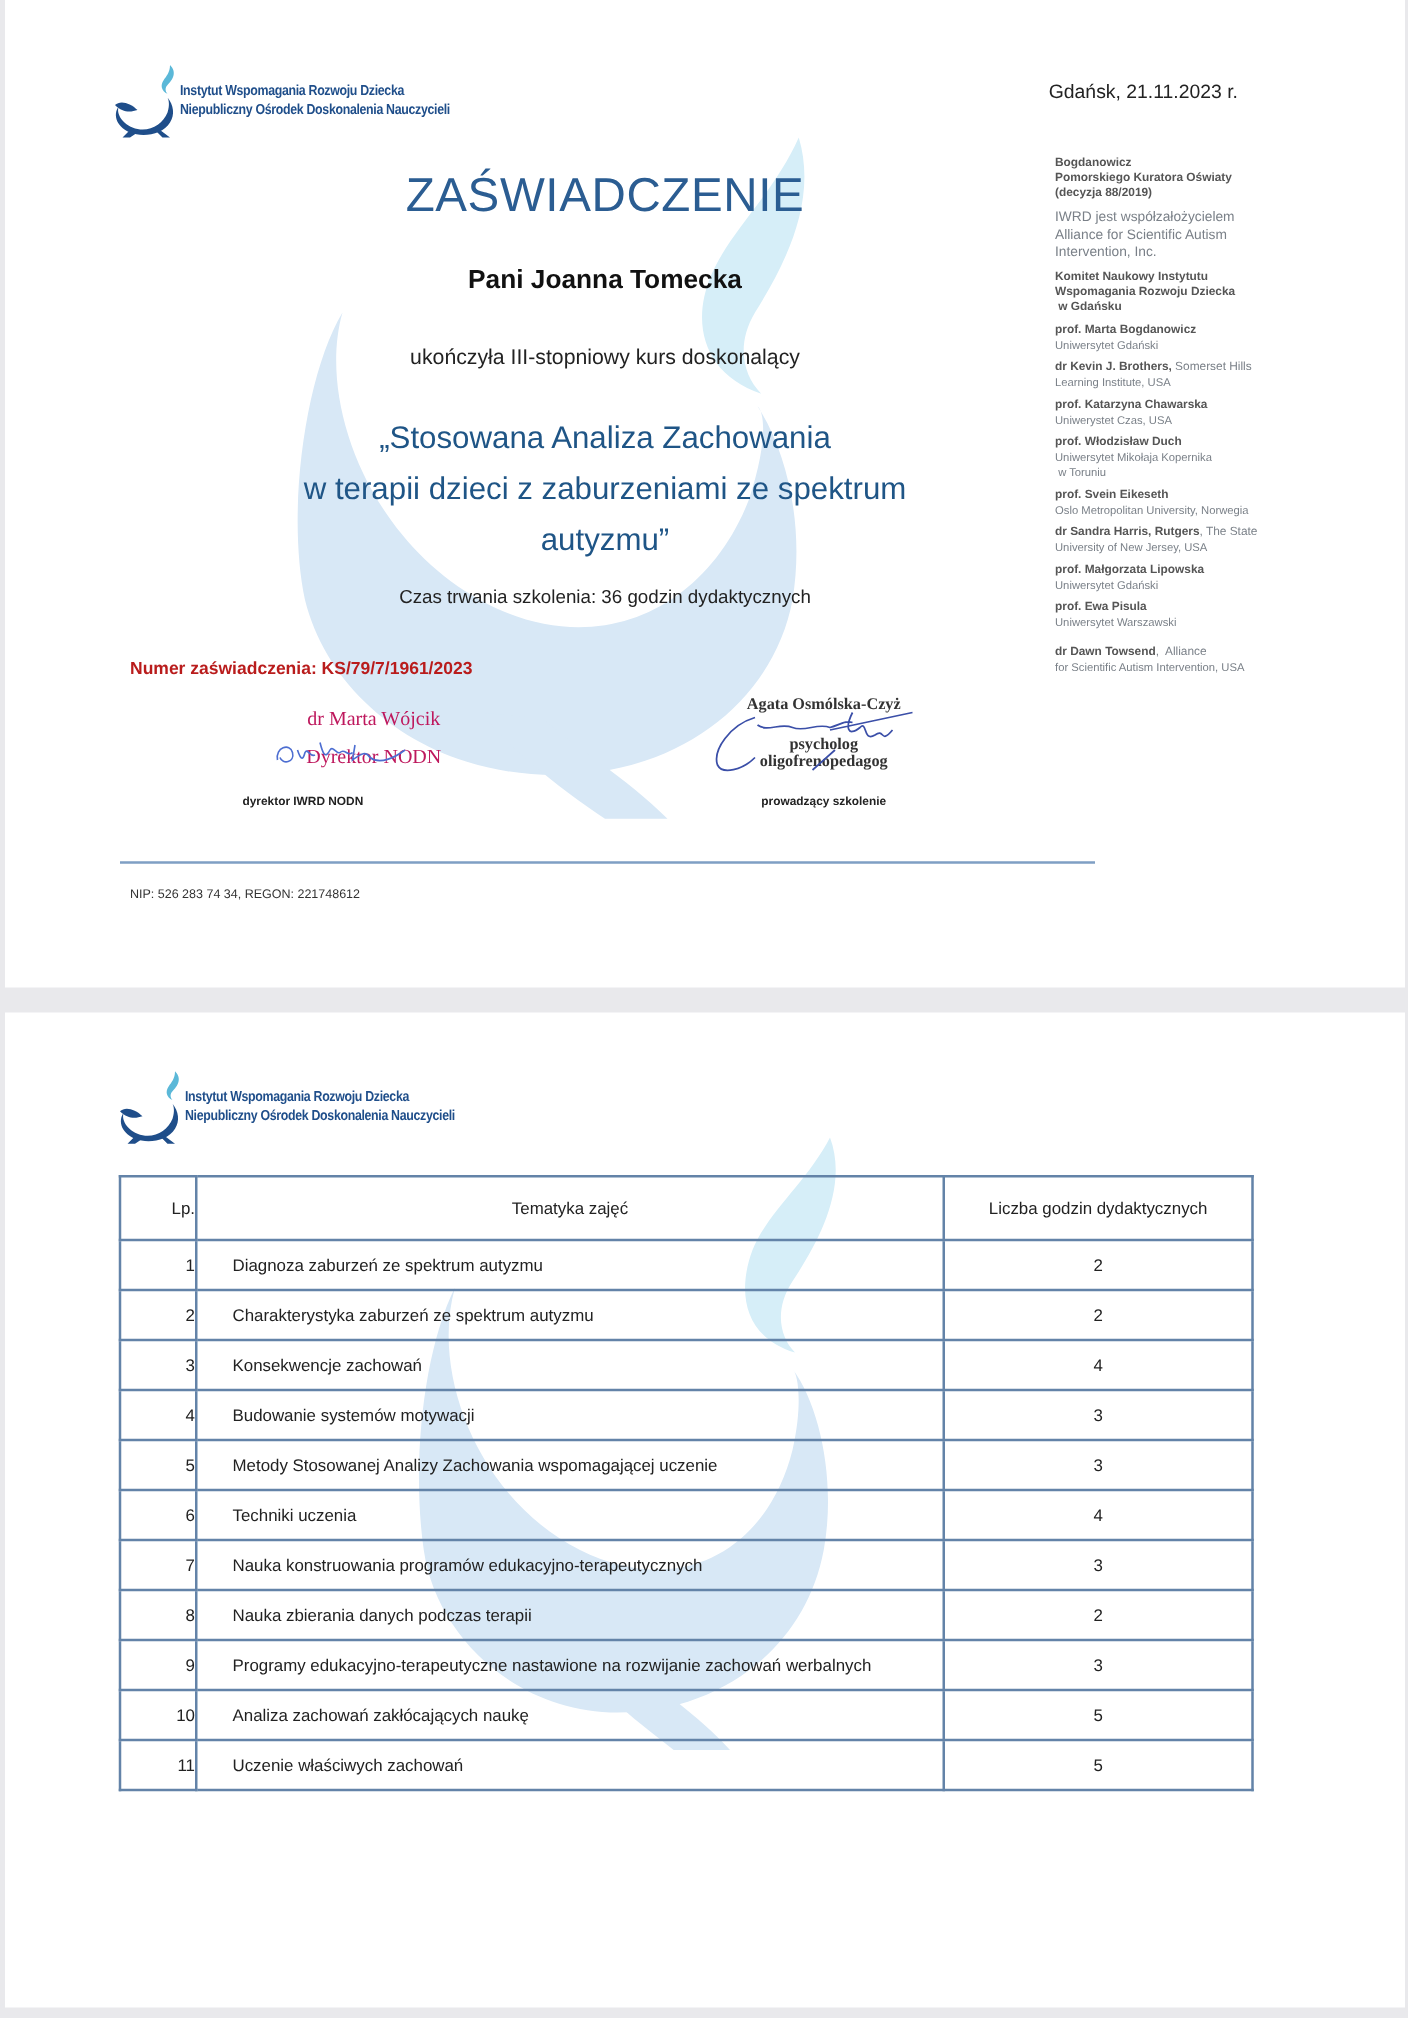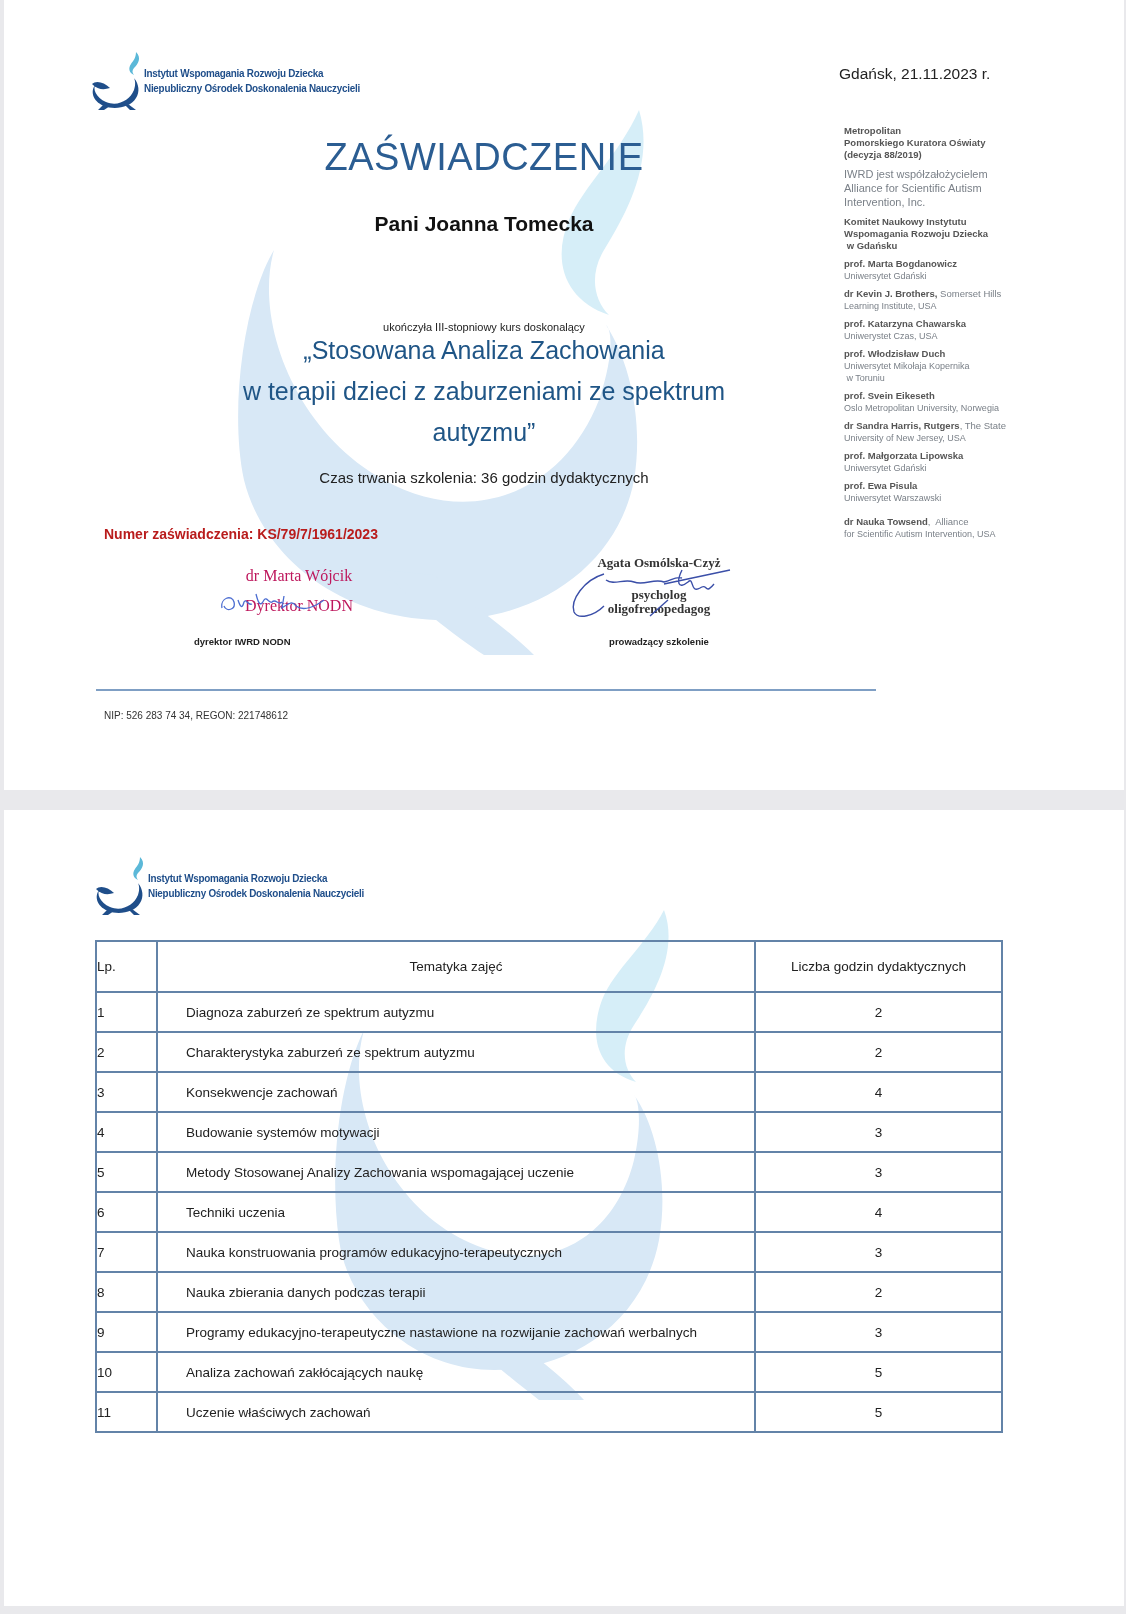--- a/index.html
+++ b/index.html
@@ -8,21 +8,21 @@
   #page1 { top:0; height:790px; }
   #page2 { top:810px; height:796px; }
   .wm { position:absolute; pointer-events:none; }
   .logo { position:absolute; display:flex; align-items:center; }
   .logo svg { display:block; }
   .logo-text { font-family:"Liberation Sans", sans-serif; font-weight:bold; color:#1f4e8a; font-size:11.5px; line-height:15px; letter-spacing:-0.3px; transform:scaleX(0.86); transform-origin:left center; white-space:nowrap; }
   .abs { position:absolute; }
   .center { text-align:center; }
   .title { left:180px; width:600px; top:136px; font-size:38px; color:#2b5d92; letter-spacing:0.5px; }
   .name { left:180px; width:600px; top:212px; font-size:21px; font-weight:bold; color:#111; }
-  .completed { left:180px; width:600px; top:276px; font-size:11px; color:#222;margin-top:45px; }
+  .completed { left:180px; width:600px; top:276px; font-size:17px; color:#222; }
   .course { left:140px; width:680px; top:330px; font-size:25px; line-height:41px; color:#1f5586; }
   .duration { left:180px; width:600px; top:469px; font-size:15px; color:#222; }
   .number { left:100px; top:526px; font-size:14px; font-weight:bold; color:#b91c1c;text-align:center; }
   .sig1 { left:190px; width:210px; top:566px; font-family:"Liberation Serif", serif; font-size:16px; color:#be185d; text-align:center; line-height:20px; }
   .sig1 .role { margin-top:10px; }
   .sig1-caption { left:190px; width:210px; top:636px; font-size:9.5px; font-weight:bold; color:#222; }
   .sig2 { left:555px; width:200px; top:556px; font-family:"Liberation Serif", serif; font-weight:bold; font-size:13px; color:#333; text-align:center; line-height:14px; }
   .sig2-caption { left:555px; width:200px; top:636px; font-size:9.5px; font-weight:bold; color:#222; text-align:center; }
   .signature { position:absolute; pointer-events:none; }
   .date { left:835px; top:65px; font-size:15.5px; color:#222; }
@@ -30,21 +30,21 @@
   .sidebar .b { font-weight:bold; color:#555; }
   .sidebar .grp { margin-bottom:6px; }
   .sidebar .aff { font-size:9px; }
   .sidebar .big { font-size:11px; line-height:14px; margin-bottom:7px; }
   .rule { left:92px; top:689px; width:780px; height:2px; background:#7f9fc4; }
   .footer { left:100px; top:709px; font-size:10px; line-height:14px; color:#333; }
   .footer a { color:#2a64b3; text-decoration:underline; }
   table.topics { position:absolute; left:91px; top:130px; width:908px; border-collapse:collapse; font-size:13.5px; color:#222; }
   table.topics td, table.topics th { border:2px solid #6383a8; padding:0; height:38px; font-weight:normal; }
   table.topics th { height:49px; }
-  table.topics td.lp, table.topics th.lp { width:59px; text-align:left; }
+  table.topics td.lp, table.topics th.lp { width:59px; text-align:right; }
   table.topics td.topic { padding-left:28px; text-align:left; }
   table.topics th.topic { text-align:center; }
   table.topics td.hours, table.topics th.hours { width:245px; text-align:center; }
 </style>
 </head>
 <body>
 
 <div class="page" id="page1">
 
   <svg class="wm" style="left:230px;top:100px" width="460" height="560" viewBox="0 0 460 560">
@@ -94,21 +94,21 @@
     <div>psycholog</div>
     <div>oligofrenopedagog</div>
   </div>
   <svg class="signature" style="left:560px;top:560px" width="170" height="62" viewBox="0 0 170 62">
     <path d="M40 14 C 20 20, 6 40, 10 52 C 14 60, 30 56, 40 46 M 42 20 C 50 26, 60 18, 70 22 C 80 26, 90 18, 100 22 C 108 20, 112 16, 118 18 M 118 10 C 112 22, 114 30, 124 22 C 130 16, 126 34, 136 28 C 144 22, 140 36, 150 24 M 100 24 L 166 10 M 104 40 L 86 56" stroke="#3b4fa8" stroke-width="1.4" fill="none"></path>
   </svg>
   <div class="abs sig2-caption">prowadzący szkolenie</div>
 
   <div class="abs sidebar">
     <div class="grp b">
-      <div>Metropolitan</div>
+      <div>Bogdanowicz</div>
       <div>Pomorskiego Kuratora Oświaty</div>
       <div>(decyzja 88/2019)</div>
     </div>
     <div class="big">
       <div>IWRD jest współzałożycielem</div>
       <div>Alliance for Scientific Autism</div>
       <div>Intervention, Inc.</div>
     </div>
     <div class="grp b">
       <div>Komitet Naukowy Instytutu</div>
@@ -143,21 +143,21 @@
         </div>
         <div class="grp">
           <div><span class="b">prof. Małgorzata Lipowska</span><span style="white-space: pre;"></span></div>
           <div class="aff" style="white-space: pre;">Uniwersytet Gdański</div>
         </div>
         <div class="grp">
           <div><span class="b">prof. Ewa Pisula</span><span style="white-space: pre;"></span></div>
           <div class="aff" style="white-space: pre;">Uniwersytet Warszawski</div>
         </div>
         <div class="grp" style="margin-top: 12px;">
-          <div><span class="b">dr Nauka Towsend</span><span style="white-space: pre;">,  Alliance</span></div>
+          <div><span class="b">dr Dawn Towsend</span><span style="white-space: pre;">,  Alliance</span></div>
           <div class="aff" style="white-space: pre;">for Scientific Autism Intervention, USA</div>
         </div>
       </div>
   </div>
 
   <div class="abs rule"></div>
   <div class="abs footer">
     <div>NIP: 526 283 74 34, REGON: 221748612</div>
   </div>
 </div>

